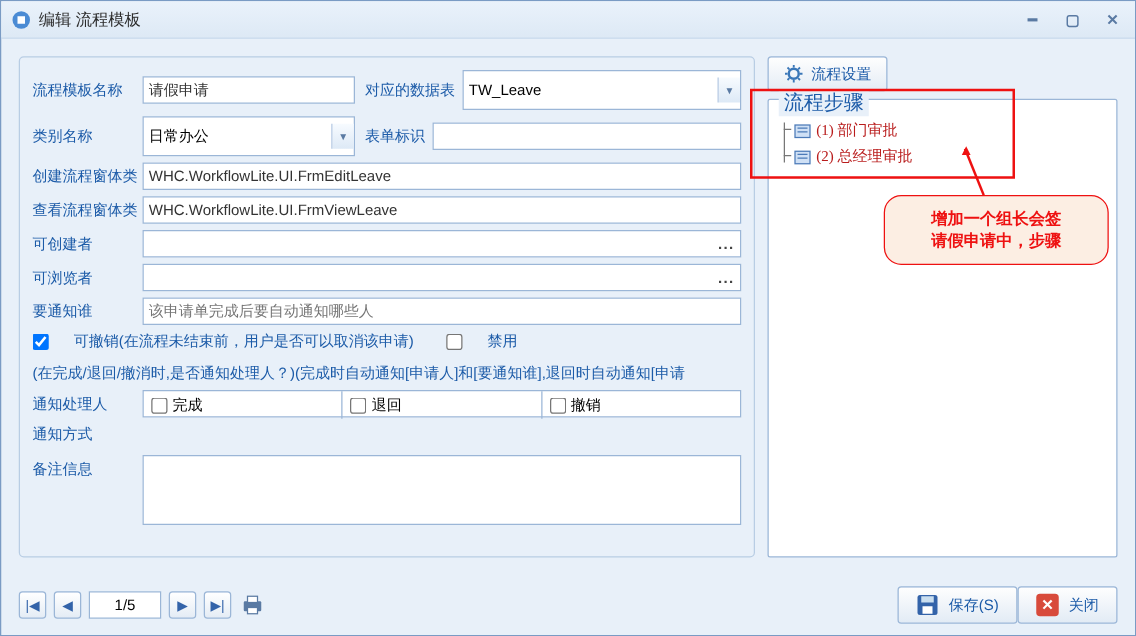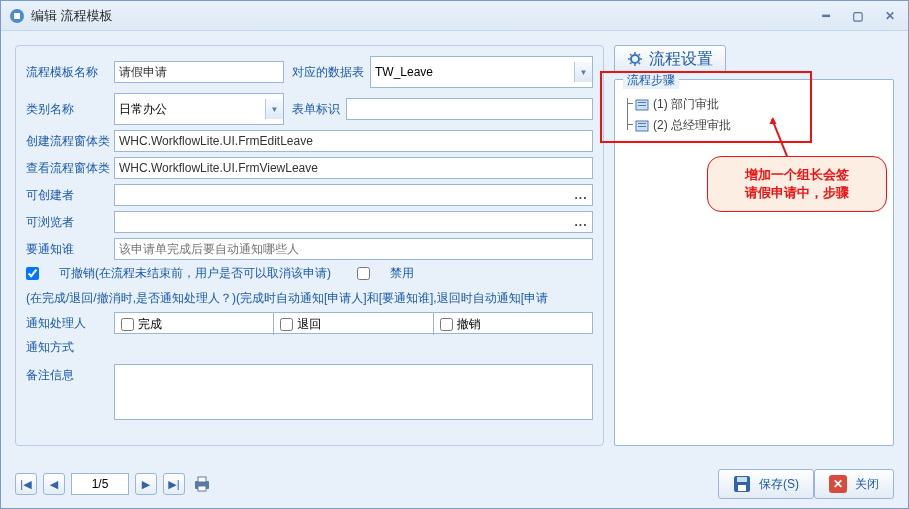--- a/index.html
+++ b/index.html
@@ -25,26 +25,26 @@
     .input-dots .dots { width: 22px; height: 20px; display: flex; align-items: center; justify-content: center; font-weight: bold; color: #444; letter-spacing: 1px; }
     .checkbox-row { display: flex; align-items: center; gap: 20px; margin: 3px 0 8px 0; color: #1c5ba8; }
     .checkbox-row input { width: 13px; height: 13px; }
     .section-note { color: #1c5ba8; margin: 6px 0 5px 0; }
     .check-cell { display: flex; align-items: center; border: none; padding: 0; gap: 4px; height: 22px; }
     .check-cell:first-child { }
     .check-outer { display: flex; border: 1px solid #9bb6d7; background: #fff; flex: 1; height: 22px; }
     .check-outer .check-cell { flex: 1; border-right: 1px solid #9bb6d7; padding: 0 6px; }
     .check-outer .check-cell:last-child { border-right: none; }
     .textarea { border: 1px solid #9bb6d7; background: #fff; flex: 1; height: 56px; resize: none; font-size: 12px; padding: 2px 4px; }
-    .btn { display: inline-flex; align-items: center; gap: 6px; height: 28px; padding: 0 12px; background: linear-gradient(#fefefe, #e4ecf5); border: 1px solid #9bb6d7; border-radius: 3px; cursor: pointer; color: #1c5ba8; font-size: 16px; }
+    .btn { display: inline-flex; align-items: center; gap: 6px; height: 28px; padding: 0 12px; background: linear-gradient(#fefefe, #e4ecf5); border: 1px solid #9bb6d7; border-radius: 3px; cursor: pointer; color: #1c5ba8; font-size: 12px; }
     .config-btn { align-self: flex-start; }
     .steps-group { flex: 1; border: 1px solid #9bb6d7; background: #fff; border-radius: 2px; padding: 6px; position: relative; }
-    .group-title { position: absolute; top: -8px; left: 8px; background: #e8f0f9; padding: 0 4px; color: #1c5ba8; font-size: 12px; }
+    .group-title { position: absolute; top: -8px; left: 8px; background: #e8f0f9; padding: 0 4px; color: #1c5ba8; font-size: 16px; }
     .tree { padding-top: 8px; }
-    .tree-item { display: flex; align-items: center; gap: 4px; padding: 2px 0 2px 14px; position: relative; color: #404040; }
+    .tree-item { display: flex; align-items: center; gap: 4px; padding: 2px 0 2px 14px; position: relative; color: #b91c1c; font-family: Liberation Serif, serif; }
     .tree-item::before { content: ""; position: absolute; left: 6px; top: 9px; width: 6px; height: 1px; background: #777; }
     .tree::before { content: ""; position: absolute; left: 12px; top: 18px; height: 32px; width: 1px; background: #777; }
     .tree-icon { width: 14px; height: 14px; }
     .red-box { position: absolute; top: 70px; left: 599px; width: 212px; height: 72px; border: 2px solid #e11; pointer-events: none; }
     .callout { position: absolute; top: 155px; left: 706px; width: 180px; height: 56px; background: #fceee3; border: 1px solid #e11; border-radius: 14px; display: flex; flex-direction: column; align-items: center; justify-content: center; padding: 6px; font-size: 13px; font-weight: bold; color: #e11; z-index: 3; }
     .callout-line { position: absolute; top: 118px; left: 770px; width: 2px; height: 40px; background: #e11; transform-origin: top; transform: rotate(-22deg); z-index: 2; }
     .callout-arrow { position: absolute; top: 112px; left: 766px; color: #e11; font-size: 12px; z-index: 2; }
     .footer { position: absolute; bottom: 0; left: 0; right: 0; height: 48px; padding: 0 14px; display: flex; align-items: center; justify-content: space-between; }
     .pager { display: flex; align-items: center; gap: 6px; }
     .pager-btn { width: 22px; height: 22px; background: linear-gradient(#fff, #e4ecf5); border: 1px solid #9bb6d7; border-radius: 3px; display: flex; align-items: center; justify-content: center; color: #3363a9; cursor: pointer; font-size: 11px; }

